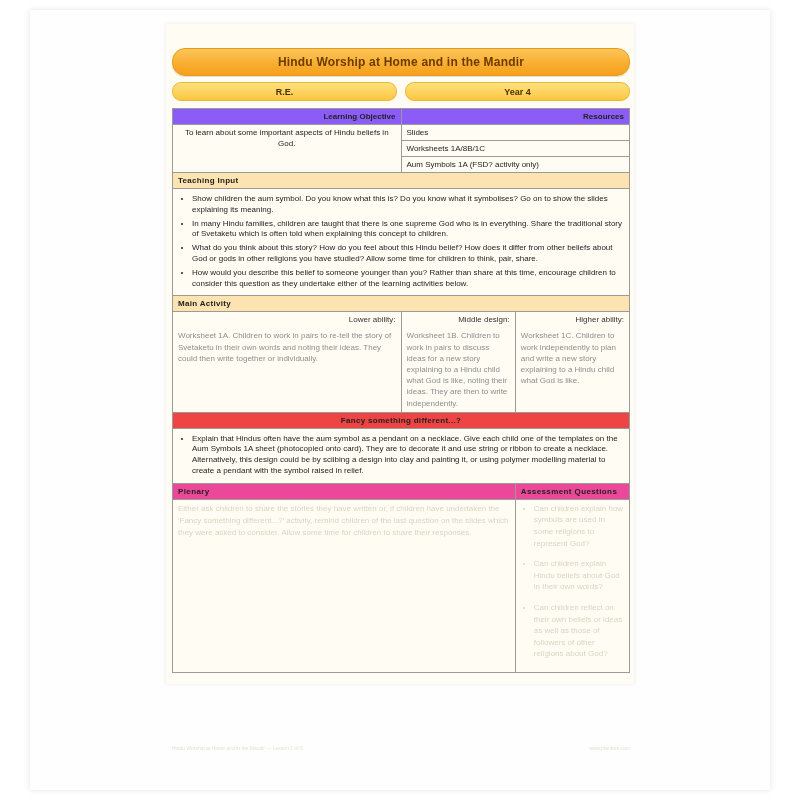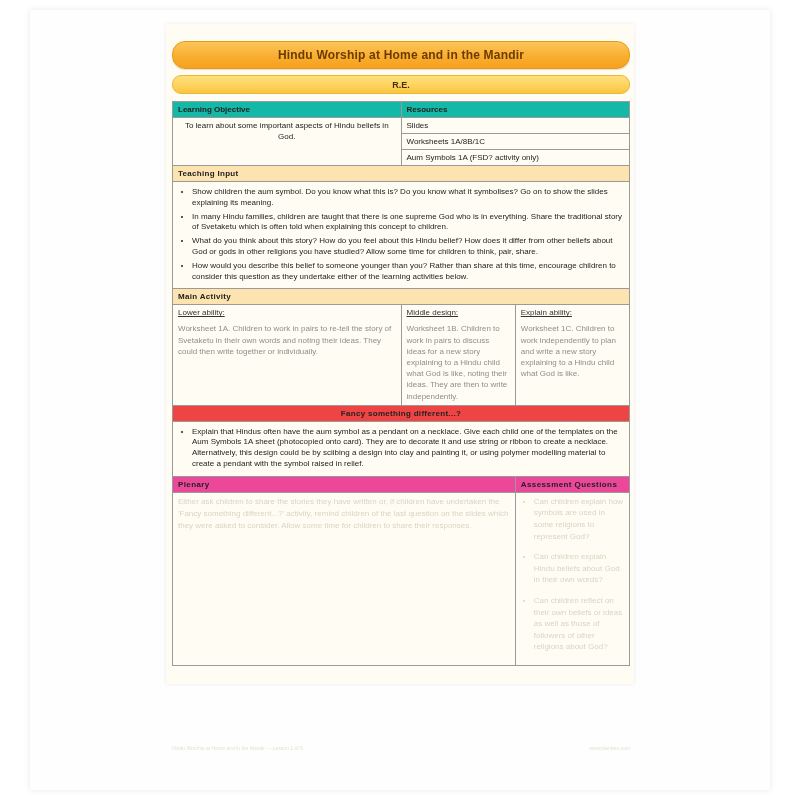--- a/index.html
+++ b/index.html
@@ -32,21 +32,21 @@
     left: 166px;
     top: 24px;
     width: 468px;
     height: 660px;
     background: #fffdf3;
     box-shadow: 0 0 4px rgba(0,0,0,0.08);
   }
   .doc {
     position: absolute;
     left: 172px;
-    top: 41px;
+    top: 48px;
     width: 458px;
   }
 
   
   .title-pill {
     height: 26px;
     border-radius: 13px;
     background: linear-gradient(to bottom, #fcc65a 0%, #f9ae31 55%, #f6a01d 100%);
     border: 1px solid #e79a16;
     display: flex;
@@ -85,22 +85,22 @@
     table-layout: fixed;
   }
   table.grid td, table.grid th {
     border: 1px solid #9a9a9a;
     vertical-align: top;
     padding: 3px 5px;
     font-size: 8px;
     color: #222;
   }
   .hdr-cell {
-    background: #14b8a6;
-    text-align: left;
+    background: #8b5cf6;
+    text-align: right;
     font-weight: bold;
     font-size: 9.5px;
     color: #1f2a44;
     padding: 3px 4px;
   }
   .band {
     background: #fde3b0;
     text-align: left;
     font-weight: bold;
     font-size: 9.5px;
@@ -143,25 +143,25 @@
     padding-left: 14px;
   }
   ul.bullets li {
     font-size: 8px;
     line-height: 1.35;
     color: #222;
     margin-bottom: 3px;
   }
   ul.bullets li::marker { font-size: 8px; }
   .ability-label {
-    text-decoration: underline;
     font-size: 8px;
     color: #333;
     margin-bottom: 6px;
     display: block;
+    text-align: right;
   }
   .ability-body {
     font-size: 8px;
     line-height: 1.4;
     color: #8d8d8d;
   }
   .fancy-body {
     font-size: 8px;
     line-height: 1.4;
     color: #8d8d8d;
@@ -200,20 +200,21 @@
 <div id="page">
   <div class="paper"></div>
   <div class="sheet"></div>
 
   <div class="doc">
 
     <div class="title-pill">Hindu Worship at Home and in the Mandir</div>
 
     <div class="meta-row">
       <div class="meta-pill">R.E.</div>
+      <div class="meta-pill">Year 4</div>
     </div>
 
     <table class="grid">
       <colgroup>
         <col style="width:50%">
         <col style="width:25%">
         <col style="width:25%">
       </colgroup>
 
       <tbody>
@@ -255,21 +256,21 @@
       <tr>
         <td class="cell-tall">
           <span class="ability-label">Lower ability:</span>
           <span class="ability-body">Worksheet 1A. Children to work in pairs to re-tell the story of Svetaketu in their own words and noting their ideas. They could then write together or individually.</span>
         </td>
         <td class="cell-tall">
           <span class="ability-label">Middle design:</span>
           <span class="ability-body">Worksheet 1B. Children to work in pairs to discuss ideas for a new story explaining to a Hindu child what God is like, noting their ideas. They are then to write independently.</span>
         </td>
         <td class="cell-tall">
-          <span class="ability-label">Explain ability:</span>
+          <span class="ability-label">Higher ability:</span>
           <span class="ability-body">Worksheet 1C. Children to work independently to plan and write a new story explaining to a Hindu child what God is like.</span>
         </td>
       </tr>
 
       <tr>
         <td colspan="3" class="band-fancy">Fancy something different...?</td>
       </tr>
 
       <tr>
         <td colspan="3">

